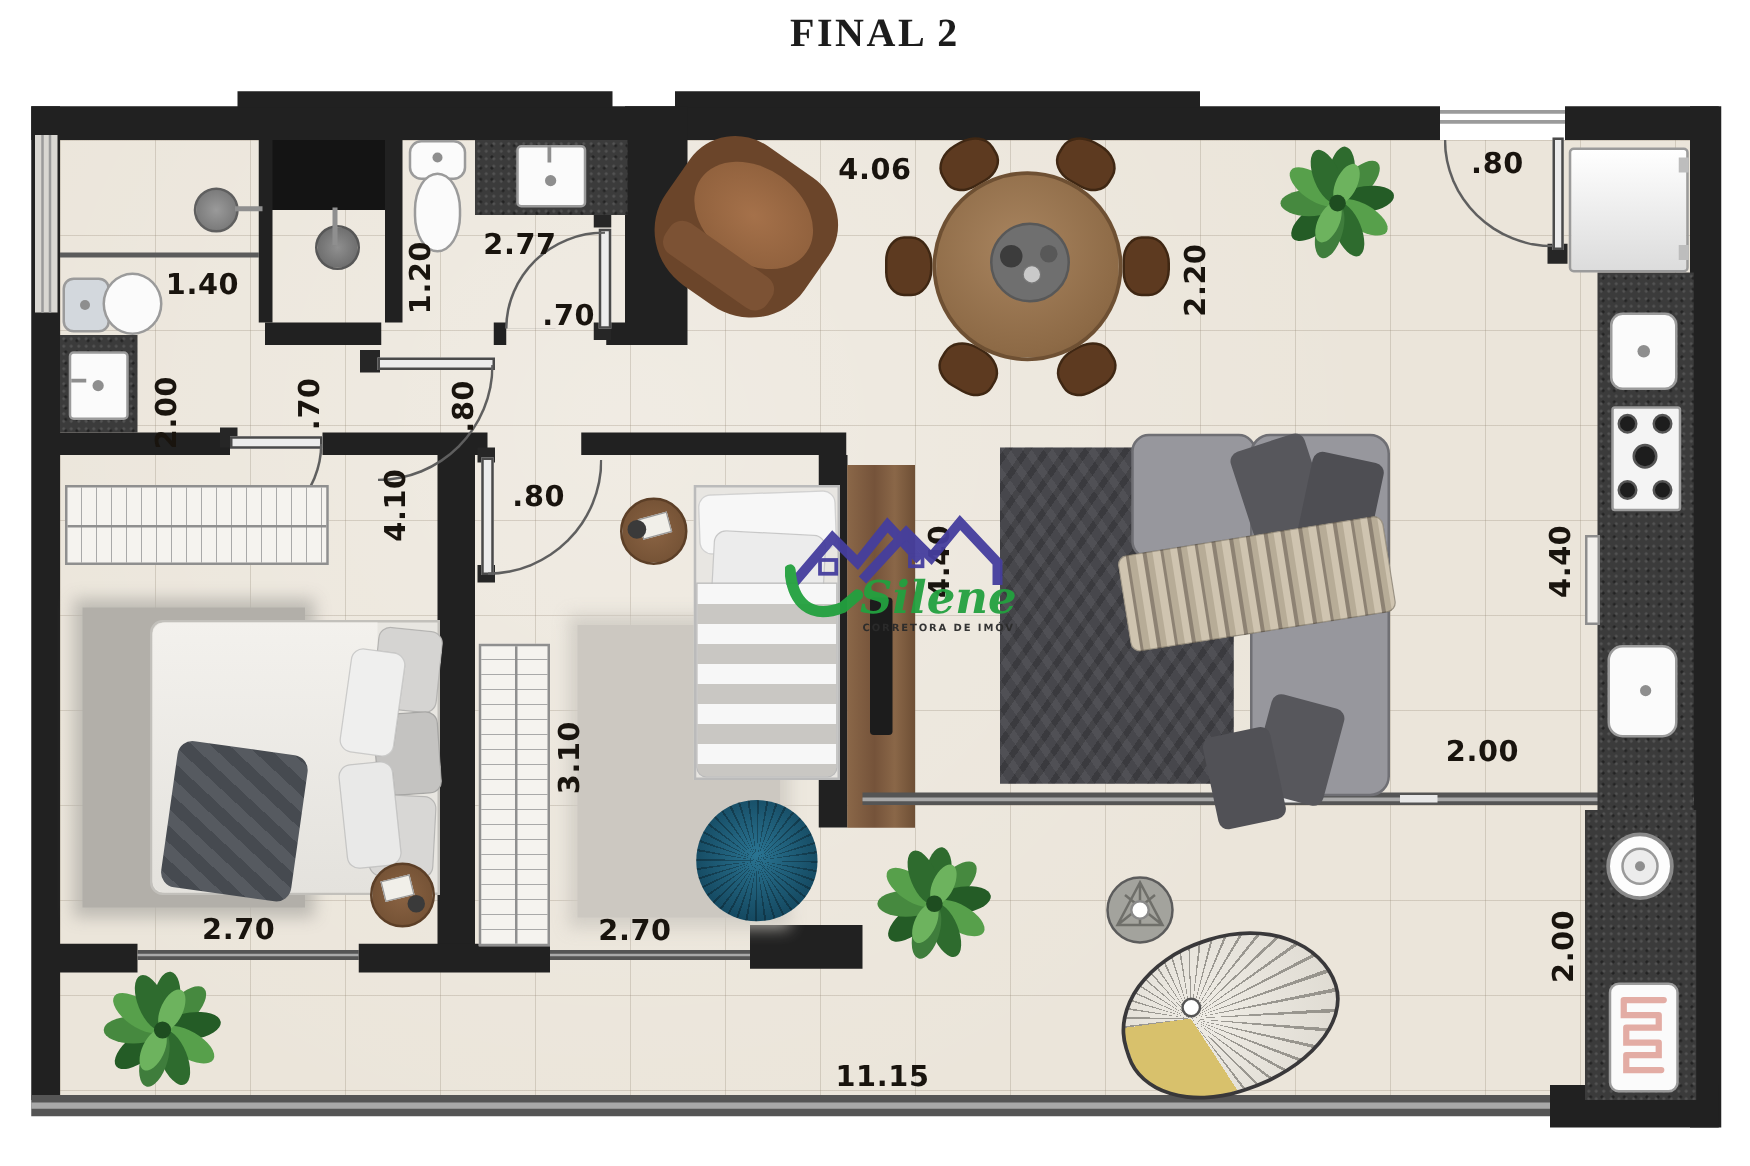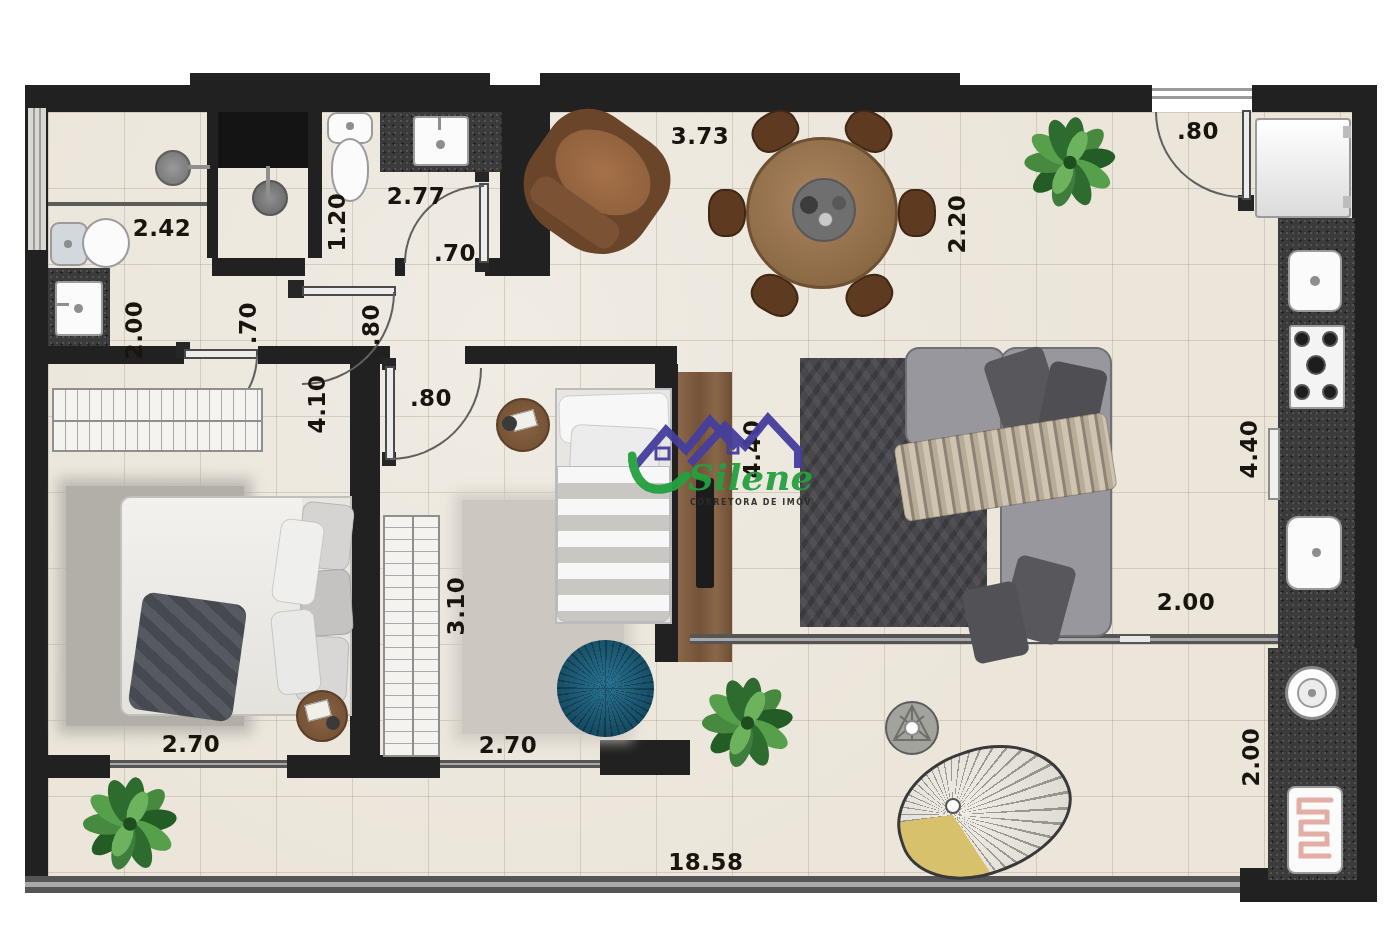--- a/index.html
+++ b/index.html
@@ -55,20 +55,21 @@
          border-radius:45% 45% 40% 40%;box-sizing:border-box;}
   .plant{position:absolute;z-index:20;}
   .burner{position:absolute;border-radius:50%;background:#1d1d1d;border:2px solid #555;box-sizing:border-box;}
   .logo{position:absolute;left:628px;top:406px;z-index:50;opacity:.95;}
 </style>
 </head>
 <body>
 
 <div class="stage">
 
+  <div class="title">FINAL 2</div>
 
   <div class="floor"></div>
 
   <div class="w abs" style="left:25px;top:85px;width:1127px;height:27px"></div>
   <div class="w abs" style="left:1252px;top:85px;width:123px;height:27px"></div>
   <div class="w abs" style="left:190px;top:73px;width:300px;height:13px"></div>
   <div class="w abs" style="left:540px;top:73px;width:420px;height:13px"></div>
   <div class="w abs" style="left:25px;top:85px;width:23px;height:795px"></div>
   <div class="w abs" style="left:1352px;top:85px;width:25px;height:817px"></div>
   <div class="w abs" style="left:1240px;top:868px;width:135px;height:34px"></div>
@@ -279,40 +280,40 @@
     <path d="M28,6 L10,40 L46,40 Z M28,6 L28,40 M10,40 L40,16 M46,40 L16,16" fill="none" stroke="#6f6f6a" stroke-width="2"></path>
     <circle cx="28" cy="28" r="7" fill="#ffffff" stroke="#8a8a8a" stroke-width="2"></circle>
   </svg>
 
   <div class="abs" style="left:895px;top:748px;width:178px;height:126px;transform:rotate(-18deg);border:3px solid #39383a;border-radius:50% 50% 55% 45% / 52% 55% 48% 45%;
        background:conic-gradient(from 165deg at 32% 45%, #d8c16c 0 115deg, rgba(0,0,0,0) 115deg),
                   repeating-conic-gradient(from 0deg at 32% 45%, rgba(90,88,82,.55) 0 1.5deg, rgba(0,0,0,0) 1.5deg 8deg),
                   radial-gradient(circle at 40% 45%, #efece5, #ddd9d0)"></div>
   <div class="circle" style="left:945px;top:798px;width:16px;height:16px;background:#fff;border:2px solid #555"></div>
 
-  <div class="dim" style="left:660px;top:122px">3.73</div>
+  <div class="dim" style="left:660px;top:122px">4.06</div>
   <div class="dim v" style="left:917px;top:210px">2.20</div>
   <div class="dim" style="left:1158px;top:117px">.80</div>
-  <div class="dim" style="left:122px;top:214px">2.42</div>
+  <div class="dim" style="left:122px;top:214px">1.40</div>
   <div class="dim" style="left:376px;top:182px">2.77</div>
   <div class="dim v" style="left:297px;top:208px">1.20</div>
   <div class="dim" style="left:415px;top:239px">.70</div>
   <div class="dim v" style="left:94px;top:316px">2.00</div>
   <div class="dim v" style="left:208px;top:309px">.70</div>
   <div class="dim v" style="left:331px;top:311px">.80</div>
   <div class="dim v" style="left:277px;top:390px">4.10</div>
   <div class="dim" style="left:391px;top:384px">.80</div>
   <div class="dim v" style="left:712px;top:435px">4.40</div>
   <div class="dim v" style="left:1209px;top:435px">4.40</div>
   <div class="dim v" style="left:416px;top:592px">3.10</div>
   <div class="dim" style="left:151px;top:730px">2.70</div>
   <div class="dim" style="left:468px;top:731px">2.70</div>
   <div class="dim" style="left:1146px;top:588px">2.00</div>
   <div class="dim v" style="left:1211px;top:743px">2.00</div>
-  <div class="dim" style="left:666px;top:848px">18.58</div>
+  <div class="dim" style="left:666px;top:848px">11.15</div>
 
   <svg class="logo" width="185" height="108" viewBox="0 0 185 108">
     <path d="M4,64 L38,24 L58,44 L82,14 L108,42" fill="none" stroke="#453e9e" stroke-width="8" stroke-linejoin="miter"></path>
     <path d="M62,58 L97,20 L117,40 L140,12 L170,44 L170,62" fill="none" stroke="#453e9e" stroke-width="8"></path>
     <rect x="28" y="42" width="13" height="11" fill="none" stroke="#453e9e" stroke-width="3"></rect>
     <rect x="100" y="38" width="10" height="9" fill="none" stroke="#453e9e" stroke-width="3"></rect>
     <path d="M4,50 C6,76 20,90 46,80 L58,70" fill="none" stroke="#23a13f" stroke-width="9" stroke-linecap="round"></path>
     <text x="60" y="84" font-family="DejaVu Serif, serif" font-style="italic" font-weight="bold" font-size="36" fill="#23a13f">Silene</text>
     <text x="62" y="99" font-family="DejaVu Sans, sans-serif" font-weight="bold" font-size="8" letter-spacing="1.5" fill="#2b2b2b">CORRETORA DE IMÓVEIS</text>
   </svg>

